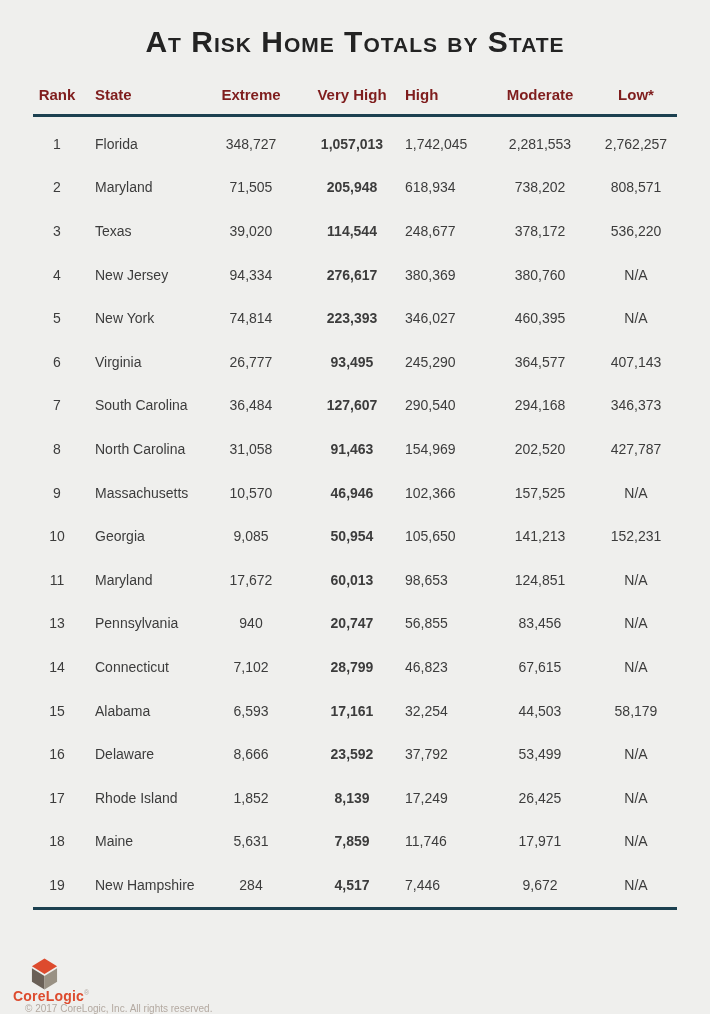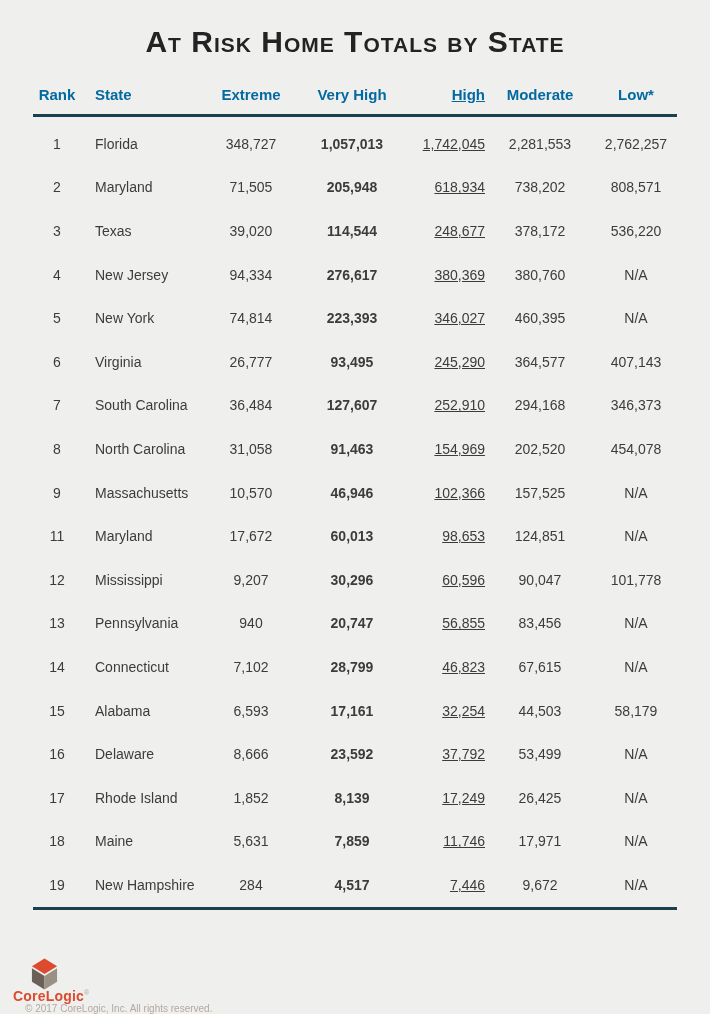--- a/index.html
+++ b/index.html
@@ -19,26 +19,26 @@
   .title{
     margin:0;padding-top:25px;text-align:center;
     font-variant:small-caps;font-size:30px;font-weight:bold;
     letter-spacing:1px;color:var(--text-dark);
   }
 
   .table{position:absolute;left:33px;top:78px;width:644px;}
   .thead{display:flex;height:32px;align-items:center;}
   .row{display:flex;height:43.6px;align-items:center;}
   .cell{font-size:14px;color:var(--text-body);box-sizing:border-box;}
-  .thead .cell{font-size:15px;font-weight:bold;color:#0369a1;}
+  .thead .cell{font-size:15px;font-weight:bold;color:#7f1d1d;}
   .c0{width:48px;text-align:center;}
   .c1{width:122px;text-align:left;padding-left:14px;}
   .c2{width:96px;text-align:center;}
   .c3{width:106px;text-align:center;font-weight:bold;}
-  .c4{width:80px;text-align:right;text-decoration:underline;}
+  .c4{width:80px;text-align:left;}
   .c5{width:110px;text-align:center;}
   .c6{width:82px;text-align:center;}
   .header-rule{height:3px;background:var(--teal);margin-top:4px;}
   .tbody{padding-top:5px;}
   .bottom-rule{height:3px;background:var(--teal);}
 
   .logo-mark{position:absolute;left:30px;top:957px;width:29px;height:34px;}
   .logo-top{fill:var(--brand-red);}
   .logo-left{fill:var(--logo-dark);}
   .logo-right{fill:var(--logo-light);}
@@ -124,65 +124,65 @@
     <div class="cell c4">245,290</div>
     <div class="cell c5">364,577</div>
     <div class="cell c6">407,143</div>
   </div>
 
   <div class="row">
     <div class="cell c0">7</div>
     <div class="cell c1">South Carolina</div>
     <div class="cell c2">36,484</div>
     <div class="cell c3">127,607</div>
-    <div class="cell c4">252,910</div>
+    <div class="cell c4">290,540</div>
     <div class="cell c5">294,168</div>
     <div class="cell c6">346,373</div>
   </div>
 
   <div class="row">
     <div class="cell c0">8</div>
     <div class="cell c1">North Carolina</div>
     <div class="cell c2">31,058</div>
     <div class="cell c3">91,463</div>
     <div class="cell c4">154,969</div>
     <div class="cell c5">202,520</div>
-    <div class="cell c6">454,078</div>
+    <div class="cell c6">427,787</div>
   </div>
 
   <div class="row">
     <div class="cell c0">9</div>
     <div class="cell c1">Massachusetts</div>
     <div class="cell c2">10,570</div>
     <div class="cell c3">46,946</div>
     <div class="cell c4">102,366</div>
     <div class="cell c5">157,525</div>
     <div class="cell c6">N/A</div>
   </div>
 
+  <div class="row">
+    <div class="cell c0">10</div>
+    <div class="cell c1">Georgia</div>
+    <div class="cell c2">9,085</div>
+    <div class="cell c3">50,954</div>
+    <div class="cell c4">105,650</div>
+    <div class="cell c5">141,213</div>
+    <div class="cell c6">152,231</div>
+  </div>
 
   <div class="row">
     <div class="cell c0">11</div>
     <div class="cell c1">Maryland</div>
     <div class="cell c2">17,672</div>
     <div class="cell c3">60,013</div>
     <div class="cell c4">98,653</div>
     <div class="cell c5">124,851</div>
     <div class="cell c6">N/A</div>
   </div>
 
-  <div class="row">
-    <div class="cell c0">12</div>
-    <div class="cell c1">Mississippi</div>
-    <div class="cell c2">9,207</div>
-    <div class="cell c3">30,296</div>
-    <div class="cell c4">60,596</div>
-    <div class="cell c5">90,047</div>
-    <div class="cell c6">101,778</div>
-  </div>
 
   <div class="row">
     <div class="cell c0">13</div>
     <div class="cell c1">Pennsylvania</div>
     <div class="cell c2">940</div>
     <div class="cell c3">20,747</div>
     <div class="cell c4">56,855</div>
     <div class="cell c5">83,456</div>
     <div class="cell c6">N/A</div>
   </div>

